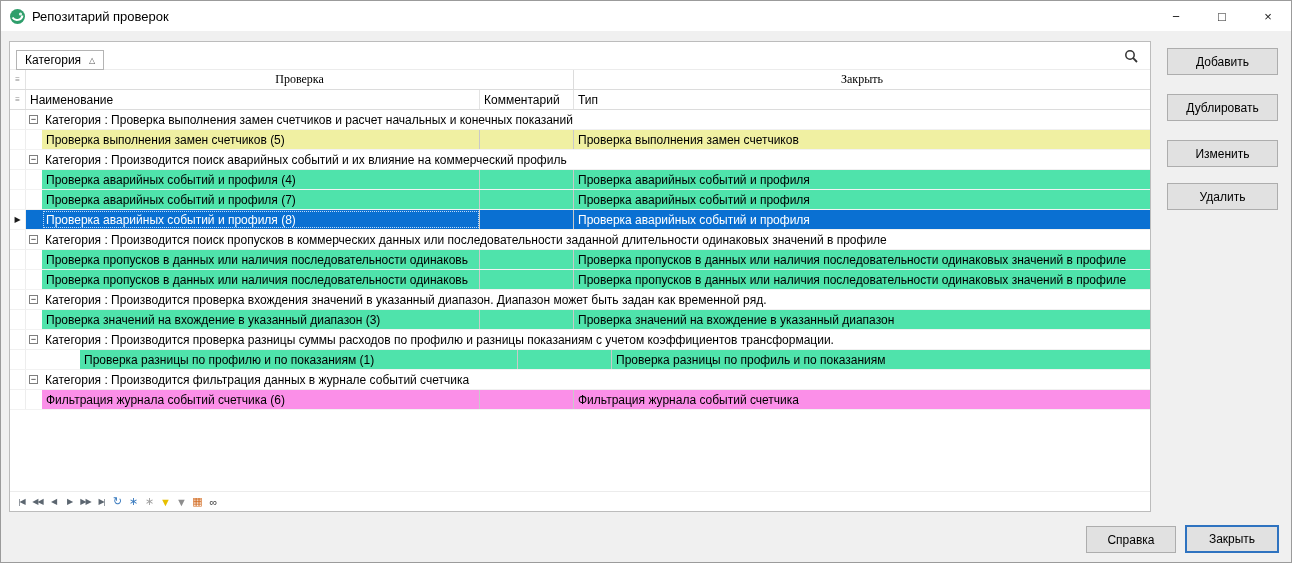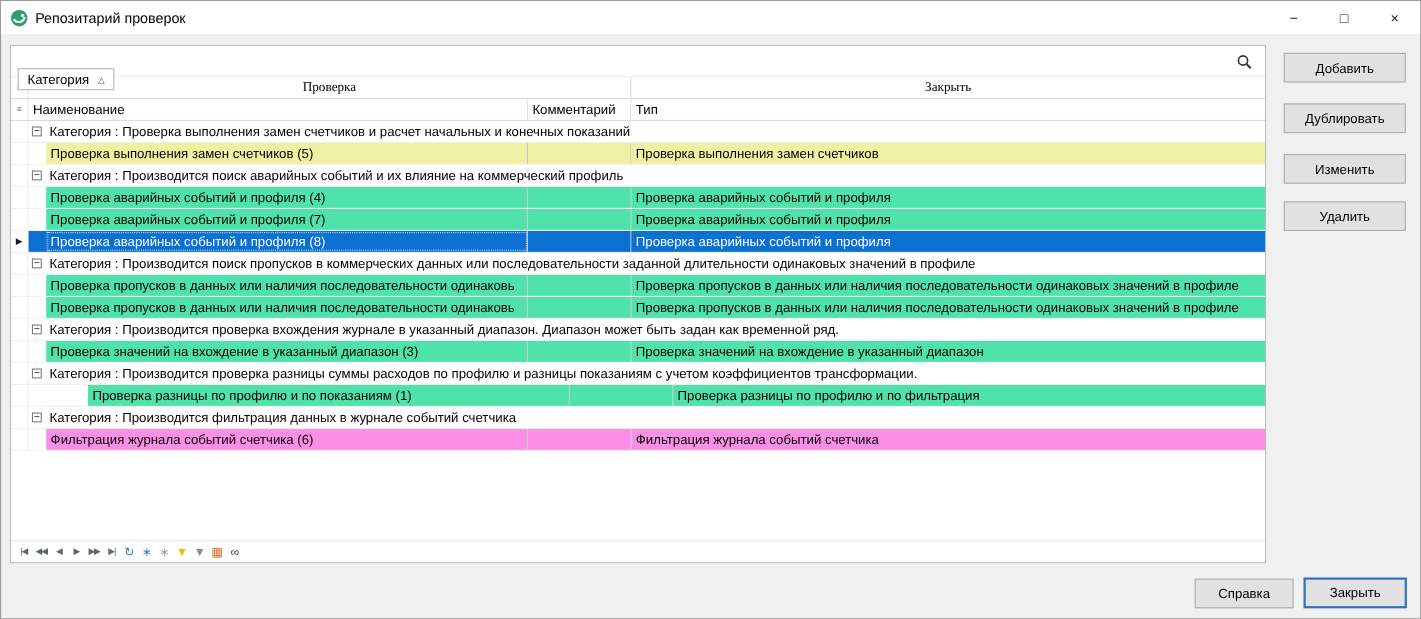--- a/index.html
+++ b/index.html
@@ -15,21 +15,21 @@
   .titlebar { position:absolute; left:0; top:0; right:0; height:30px; background:#ffffff; display:flex; align-items:center; }
   .app-icon { width:17px; height:17px; margin:0 6px 0 8px; flex:0 0 auto; }
   .title { font-size:13px; }
   .win-btns { margin-left:auto; display:flex; height:100%; }
   .win-btn { width:46px; height:100%; display:flex; align-items:center; justify-content:center; font-size:13px; color:#1a1a1a; cursor:default; }
 
   
   .grid { position:absolute; left:8px; top:40px; width:1142px; height:471px; background:#fff; border:1px solid #bcbcbc; display:flex; flex-direction:column; }
 
   .group-panel { position:relative; height:28px; background:#fff; border-bottom:1px solid #ececec; flex:0 0 auto; }
-  .group-field { position:absolute; left:6px; top:20px; height:20px; padding:0 8px; border:1px solid #b4b4b4; background:#fff; display:flex; align-items:center; gap:8px; }
+  .group-field { position:absolute; left:6px; top:8px; height:20px; padding:0 8px; border:1px solid #b4b4b4; background:#fff; display:flex; align-items:center; gap:8px; }
   .sort-icon { font-size:8px; color:#555; }
   .search-btn { position:absolute; right:10px; top:5px; width:18px; height:18px; display:flex; align-items:center; justify-content:center; }
 
   .band-row, .header-row { display:flex; height:20px; background:#fff; border-bottom:1px solid #dcdcdc; flex:0 0 auto; }
   .h-ind { width:16px; border-right:1px solid #e3e3e3; display:flex; align-items:center; justify-content:center; font-size:8px; color:#8a8a8a; }
   .band-cell { display:flex; align-items:center; justify-content:center; border-right:1px solid #dcdcdc;font-family:Liberation Serif, serif; }
   .band-check { width:548px; }
   .band-desc { flex:1; border-right:none; }
   .h-cell { display:flex; align-items:center; padding:0 4px; border-right:1px solid #e3e3e3; white-space:nowrap; overflow:hidden; }
   .h-name { width:454px; }
@@ -178,21 +178,21 @@
         <div class="d-indent"></div>
         <div class="d-cell d-name" style="background-color: rgb(79, 227, 171);">Проверка пропусков в данных или наличия последовательности одинаковь</div>
         <div class="d-cell d-comment" style="background-color: rgb(79, 227, 171);"></div>
         <div class="d-cell d-type" style="background-color: rgb(79, 227, 171);">Проверка пропусков в данных или наличия последовательности одинаковых значений в профиле</div>
       </div>
 
       <div class="grow">
         <div class="g-ind"></div>
         <div class="g-content">
           <span class="expand-box">−</span>
-          <span>Категория : Производится проверка вхождения журнале в указанный диапазон. Диапазон может быть задан как временной ряд.</span>
+          <span>Категория : Производится проверка вхождения значений в указанный диапазон. Диапазон может быть задан как временной ряд.</span>
         </div>
       </div>
       <div class="drow">
         <div class="d-ind"></div>
         <div class="d-indent"></div>
         <div class="d-cell d-name" style="background-color: rgb(79, 227, 171);">Проверка значений на вхождение в указанный диапазон (3)</div>
         <div class="d-cell d-comment" style="background-color: rgb(79, 227, 171);"></div>
         <div class="d-cell d-type" style="background-color: rgb(79, 227, 171);">Проверка значений на вхождение в указанный диапазон</div>
       </div>
 
@@ -201,21 +201,21 @@
         <div class="g-content">
           <span class="expand-box">−</span>
           <span>Категория : Производится проверка разницы суммы расходов по профилю и разницы показаниям с учетом коэффициентов трансформации.</span>
         </div>
       </div>
       <div class="drow">
         <div class="d-ind"></div>
         <div class="d-indent"></div>
         <div class="d-cell d-name" style="background-color: rgb(79, 227, 171); margin-left: 38px;">Проверка разницы по профилю и по показаниям (1)</div>
         <div class="d-cell d-comment" style="background-color: rgb(79, 227, 171);"></div>
-        <div class="d-cell d-type" style="background-color: rgb(79, 227, 171);">Проверка разницы по профилю и по фильтрация</div>
+        <div class="d-cell d-type" style="background-color: rgb(79, 227, 171);">Проверка разницы по профиль и по показаниям</div>
       </div>
 
       <div class="grow">
         <div class="g-ind"></div>
         <div class="g-content">
           <span class="expand-box">−</span>
           <span>Категория : Производится фильтрация данных в журнале событий счетчика</span>
         </div>
       </div>
       <div class="drow">

